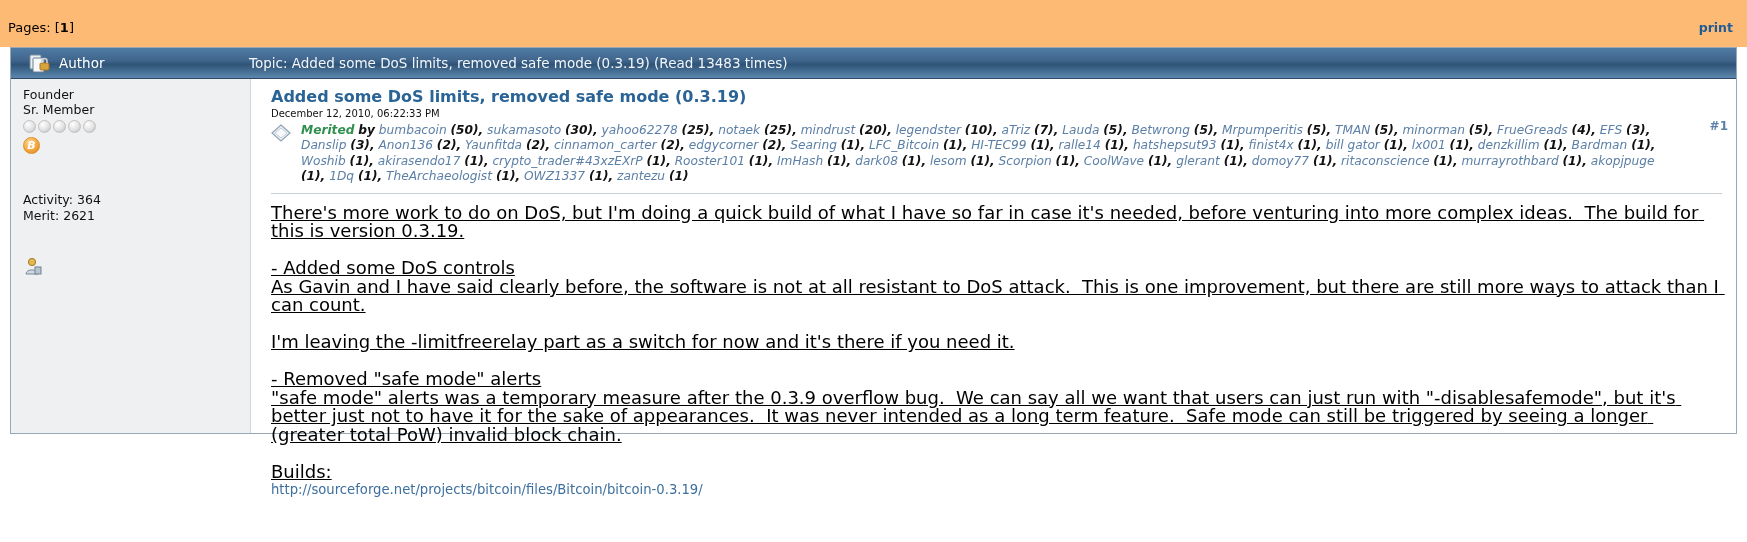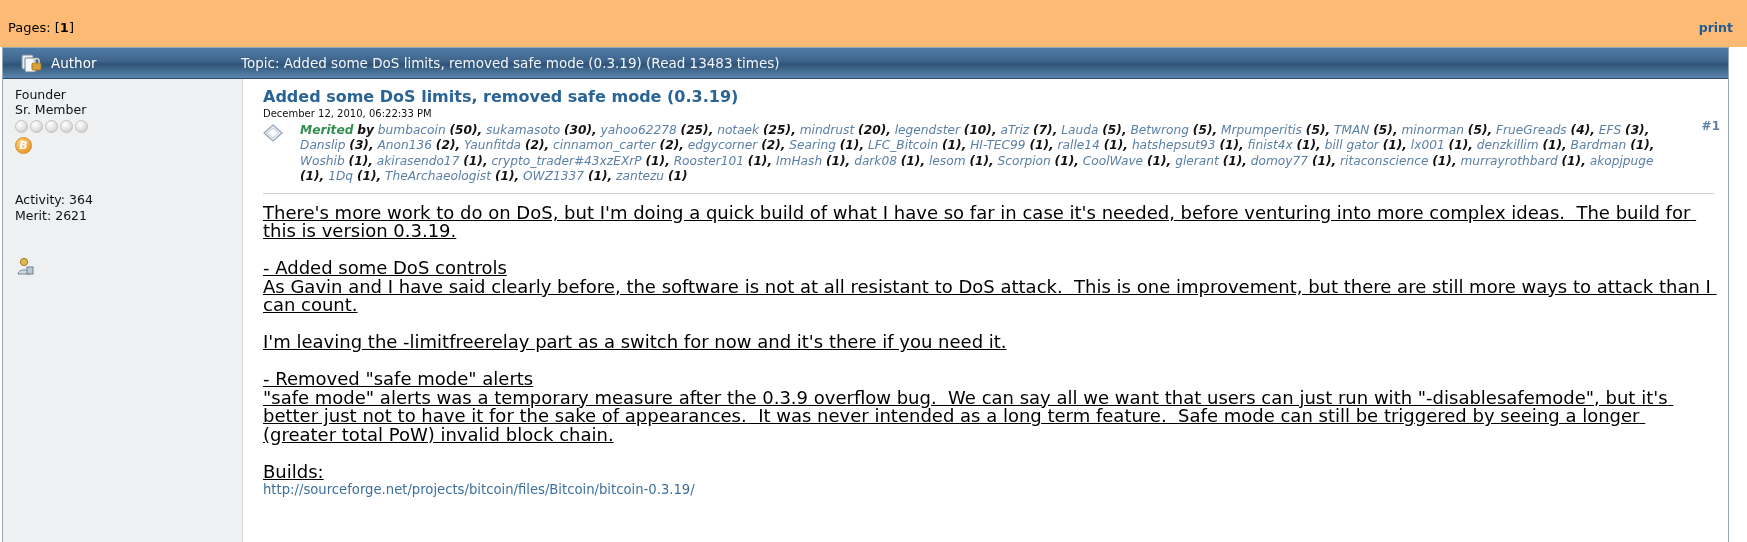--- a/index.html
+++ b/index.html
@@ -37,26 +37,26 @@
   .print-link {
     color: #1f5b96;
     font-size: 12.5px;
     font-weight: bold;
     text-decoration: none;
     cursor: pointer;
   }
 
   
   .post-frame {
-    margin: 0 10px 0 2px;
+    margin: 0 10px 0 10px;
     border: 1px solid #9aa7b4;
     background: #a16207;
     box-sizing: border-box;
     width: calc(100% - 20px);
-    height: 496px;
+    height: 387px;
     display: flex;
     flex-direction: column;
   }
 
   
   .title-bar {
     height: 30px;
     flex: 0 0 30px;
     display: flex;
     align-items: center;
@@ -173,21 +173,21 @@
   .post-date {
     font-size: 10px;
     line-height: 16px;
     color: #111;
     margin-bottom: 1px;
   }
 
   .merit-row {
     display: flex;
     align-items: flex-start;
-    gap: 17px;
+    gap: 10px;
     padding-right: 40px;
   }
   .merit-gem {
     flex: 0 0 auto;
     width: 20px;
     margin-top: 1px;
   }
   .merit-text {
     font-size: 12.2px;
     line-height: 15.4px;

